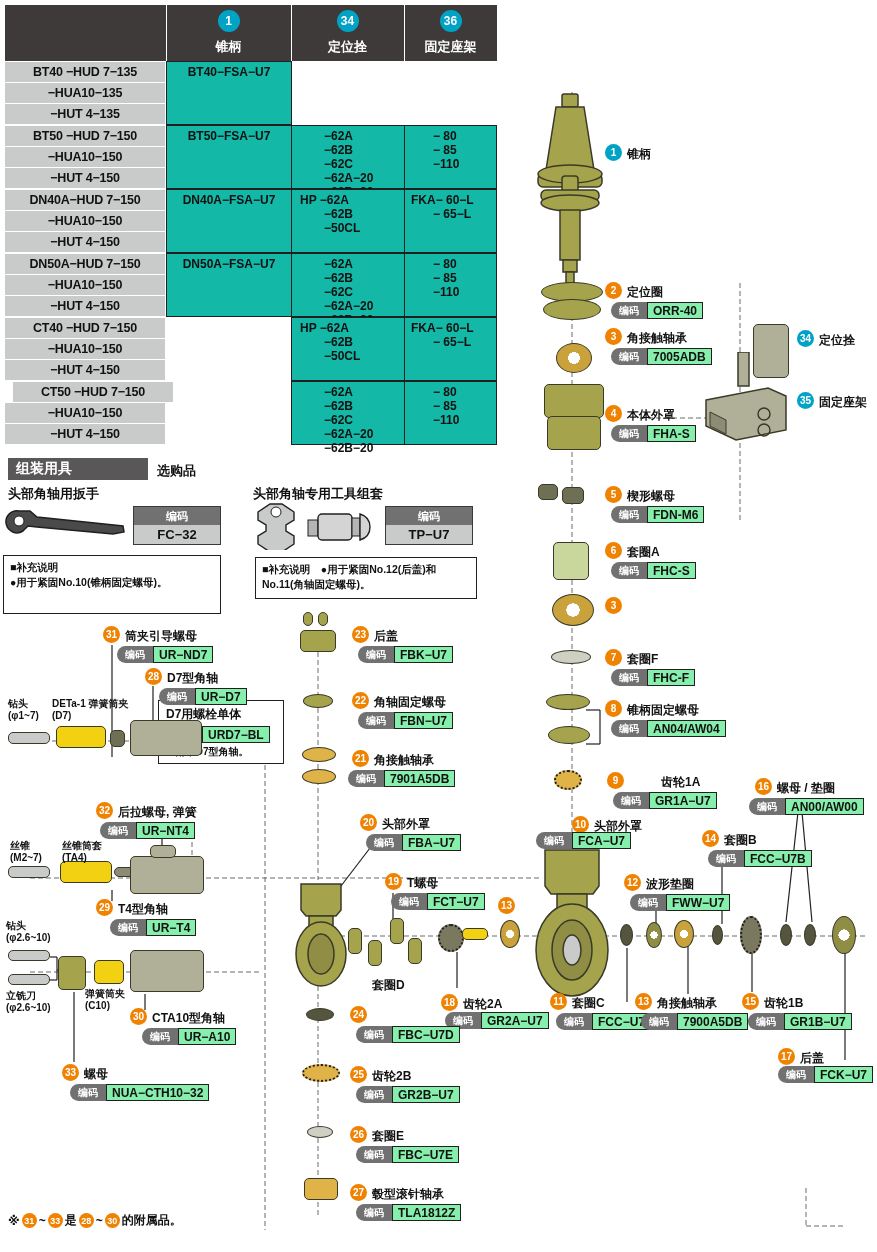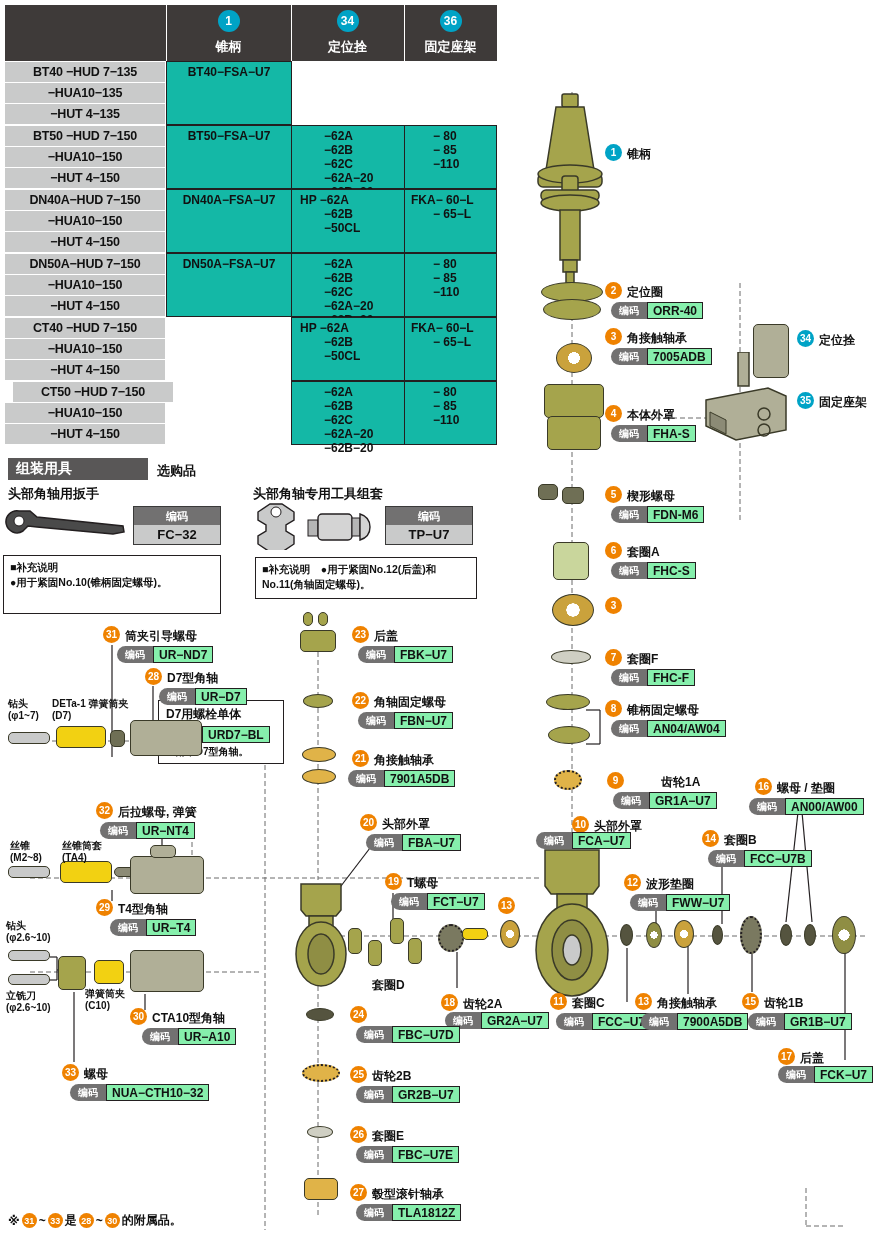--- a/index.html
+++ b/index.html
@@ -541,21 +541,21 @@
     <div class="co-label" style="left: 84px; top: 1066px;">螺母</div>
     <div class="code-pill" style="left: 70px; top: 1084px;">
       <span class="pl">编码</span>
       <span class="cd">NUA−CTH10−32</span>
     </div>
     <div class="part-label" style="left: 8px; top: 698px;">钻头
 (φ1~7)</div>
     <div class="part-label" style="left: 52px; top: 698px;">DETa-1 弹簧筒夹
 (D7)</div>
     <div class="part-label" style="left: 10px; top: 840px;">丝锥
-(M2~8)</div>
+(M2~7)</div>
     <div class="part-label" style="left: 62px; top: 840px;">丝锥筒套
 (TA4)</div>
     <div class="part-label" style="left: 6px; top: 920px;">钻头
 (φ2.6~10)</div>
     <div class="part-label" style="left: 6px; top: 990px;">立铣刀
 (φ2.6~10)</div>
     <div class="part-label" style="left: 85px; top: 988px;">弹簧筒夹
 (C10)</div>
   </div>
 

